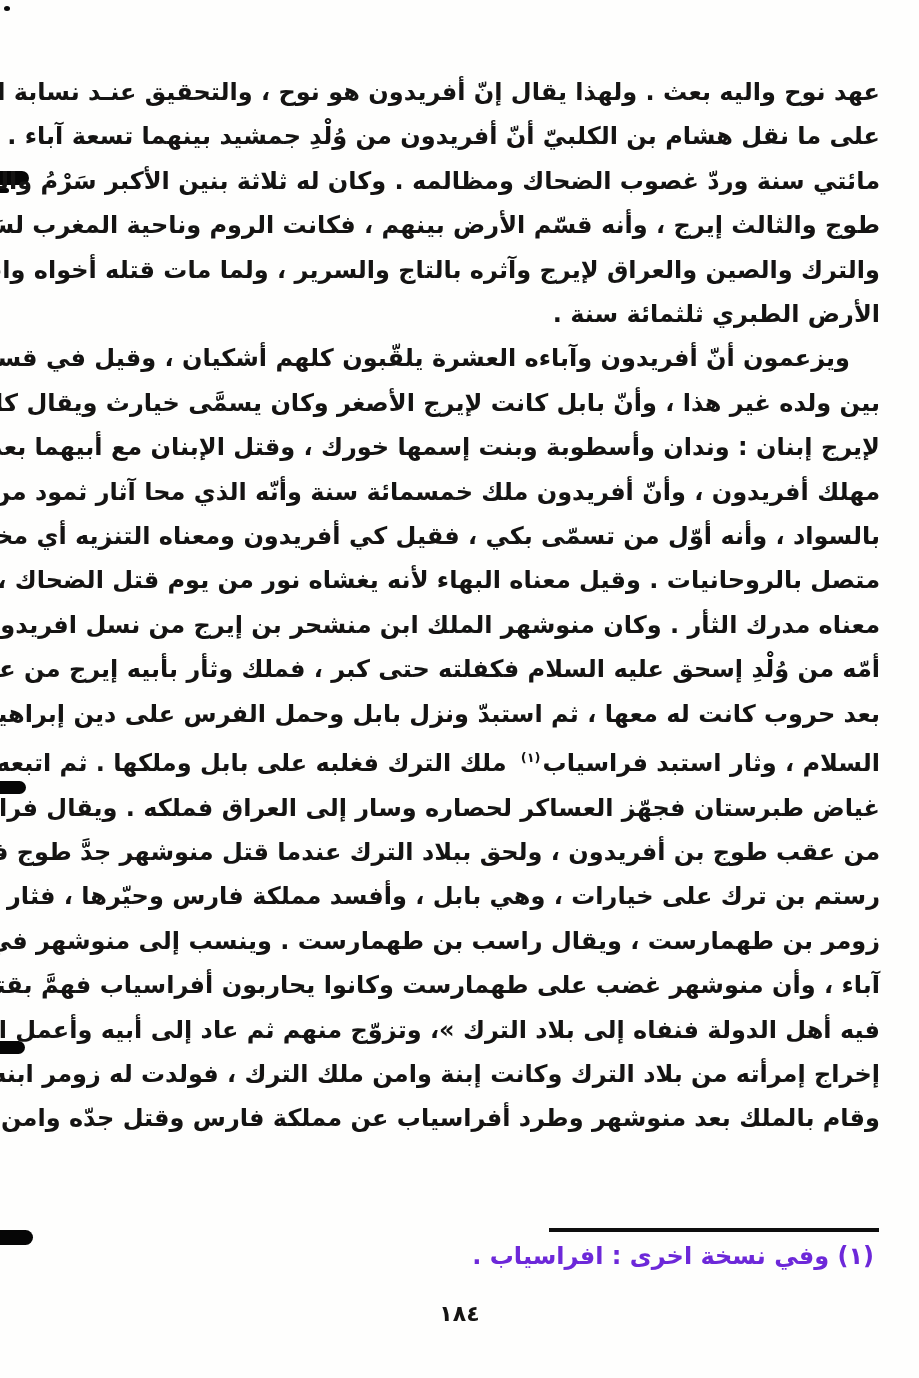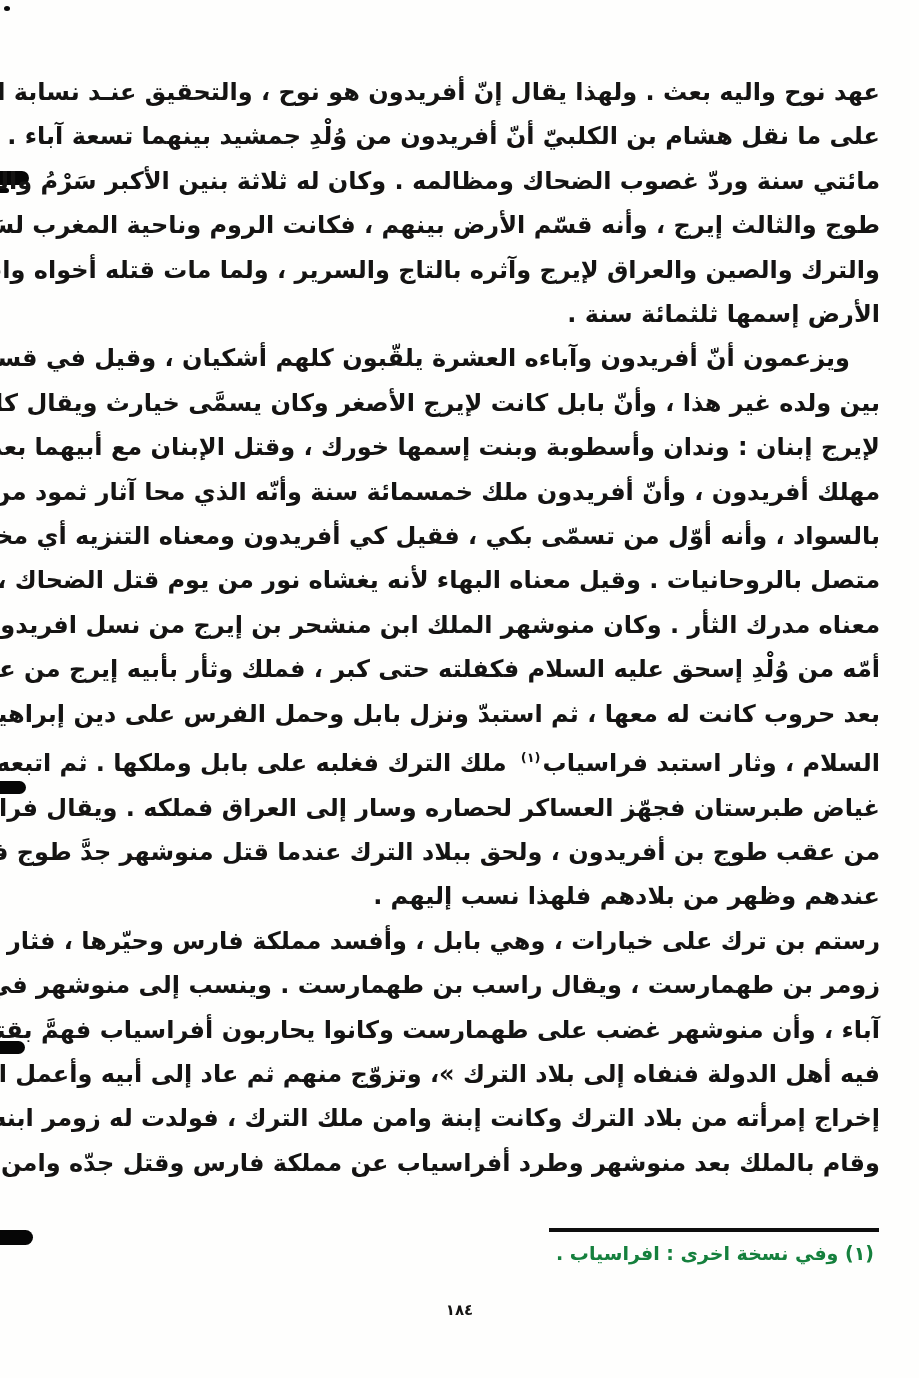--- a/index.html
+++ b/index.html
@@ -50,31 +50,31 @@
     right: 40px;
     width: 330px;
     height: 4px;
     background: #0e0e0e;
   }
   .footnote {
     position: absolute;
     top: 1242px;
     right: 45px;
     direction: rtl;
-    font-size: 19px;
+    font-size: 24px;
     font-weight: 700;
-    color: #15803d;
+    color: #6d28d9;
   }
   .page-number {
     position: absolute;
     top: 1301px;
     left: 0;
     width: 100%;
     text-align: center;
-    font-size: 15px;
+    font-size: 22px;
     font-weight: 700;
     color: #151413;
   }
   .ink-mark {
     position: absolute;
     left: 0;
     background: #060606;
     border-radius: 0 8px 8px 0;
   }
   .ink-mark.m1  { top: 171px;  width: 29px; height: 14px; }
@@ -105,39 +105,38 @@
   <div class="ink-mark m4"></div>
 
   <div class="text-block">
 
     <div>
       <div class="line">عهد نوح واليه بعث . ولهذا يقال إنّ أفريدون هو نوح ، والتحقيق عنـد نسابة الفرس</div>
       <div class="line">على ما نقل هشام بن الكلبيّ أنّ أفريدون من وُلْدِ جمشيد بينهما تسعة آباء . وملك</div>
       <div class="line">مائتي سنة وردّ غصوب الضحاك ومظالمه . وكان له ثلاثة بنين الأكبر سَرْمُ والثاني</div>
       <div class="line">طوج والثالث إيرج ، وأنه قسّم الأرض بينهم ، فكانت الروم وناحية المغرب لسَرْم ،</div>
       <div class="line">والترك والصين والعراق لإيرج وآثره بالتاج والسرير ، ولما مات قتله أخواه واقتسما</div>
-      <div class="line short">الأرض إسمها ثلثمائة سنة .</div>
+      <div class="line short">الأرض الطبري ثلثمائة سنة .</div>
     </div>
 
     <div>
       <div class="line indent">ويزعمون أنّ أفريدون وآباءه العشرة يلقّبون كلهم أشكيان ، وقيل في قسمته الأرض</div>
       <div class="line">بين ولده غير هذا ، وأنّ بابل كانت لإيرج الأصغر وكان يسمَّى خيارث ويقال كان</div>
       <div class="line">لإيرج إبنان : وندان وأسطوبة وبنت إسمها خورك ، وقتل الإبنان مع أبيهما بعد</div>
       <div class="line">مهلك أفريدون ، وأنّ أفريدون ملك خمسمائة سنة وأنّه الذي محا آثار ثمود من النبط</div>
       <div class="line">بالسواد ، وأنه أوّل من تسمّى بكي ، فقيل كي أفريدون ومعناه التنزيه أي مخلص</div>
       <div class="line">متصل بالروحانيات . وقيل معناه البهاء لأنه يغشاه نور من يوم قتل الضحاك ، وقيل</div>
       <div class="line">معناه مدرك الثأر . وكان منوشهر الملك ابن منشحر بن إيرج من نسل افريدون ،وكانت</div>
       <div class="line">أمّه من وُلْدِ إسحق عليه السلام فكفلته حتى كبر ، فملك وثأر بأبيه إيرج من عمه</div>
       <div class="line">بعد حروب كانت له معها ، ثم استبدّ ونزل بابل وحمل الفرس على دين إبراهيم عليه</div>
       <div class="line">
         <span>السلام ، وثار استبد فراسياب</span><sup class="fnref">(١)</sup><span>ملك الترك فغلبه على بابل وملكها . ثم اتبعه إلى</span>
       </div>
       <div class="line">غياض طبرستان فجهّز العساكر لحصاره وسار إلى العراق فملكه . ويقال فراسياب هذا</div>
       <div class="line">من عقب طوج بن أفريدون ، ولحق ببلاد الترك عندما قتل منوشهر جدَّ طوج فنشأ</div>
-      <div class="line short">عندهم وظهر من بلادهم فلهذا نسب إليهم .</div>
     </div>
 
     <div>
       <div class="line">رستم بن ترك على خيارات ، وهي بابل ، وأفسد مملكة فارس وحيّرها ، فثار عليه</div>
       <div class="line">زومر بن طهمارست ، ويقال راسب بن طهمارست . وينسب إلى منوشهر في تسعة</div>
       <div class="line">آباء ، وأن منوشهر غضب على طهمارست وكانوا يحاربون أفراسياب فهمَّ بقتله وشفع</div>
       <div class="line">فيه أهل الدولة فنفاه إلى بلاد الترك »، وتزوّج منهم ثم عاد إلى أبيه وأعمل الحيلة في</div>
       <div class="line">إخراج إمرأته من بلاد الترك وكانت إبنة وامن ملك الترك ، فولدت له زومر ابنه .</div>
       <div class="line">وقام بالملك بعد منوشهر وطرد أفراسياب عن مملكة فارس وقتل جدّه وامن في حروبه</div>
     </div>

